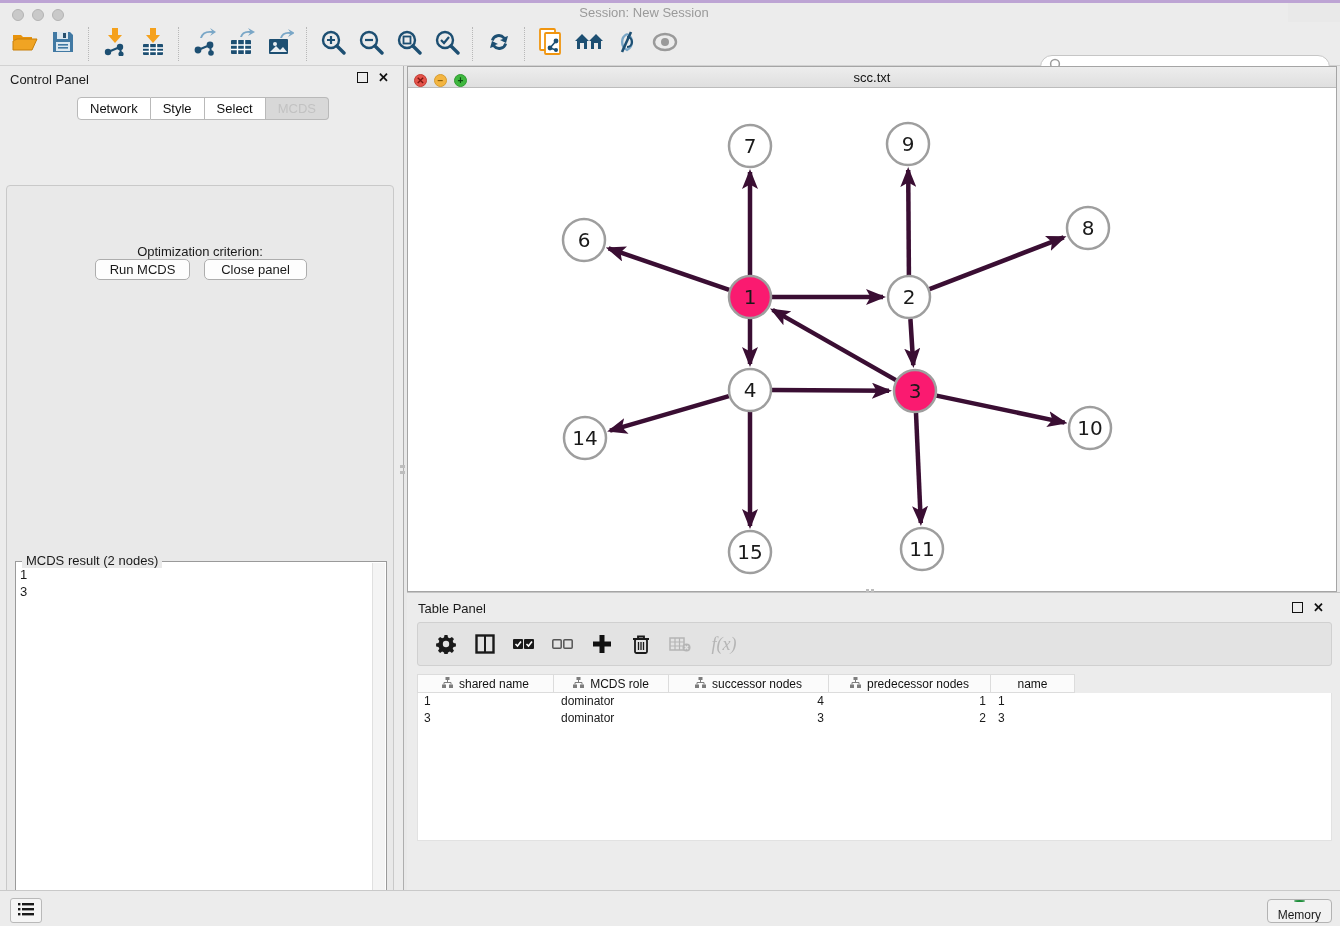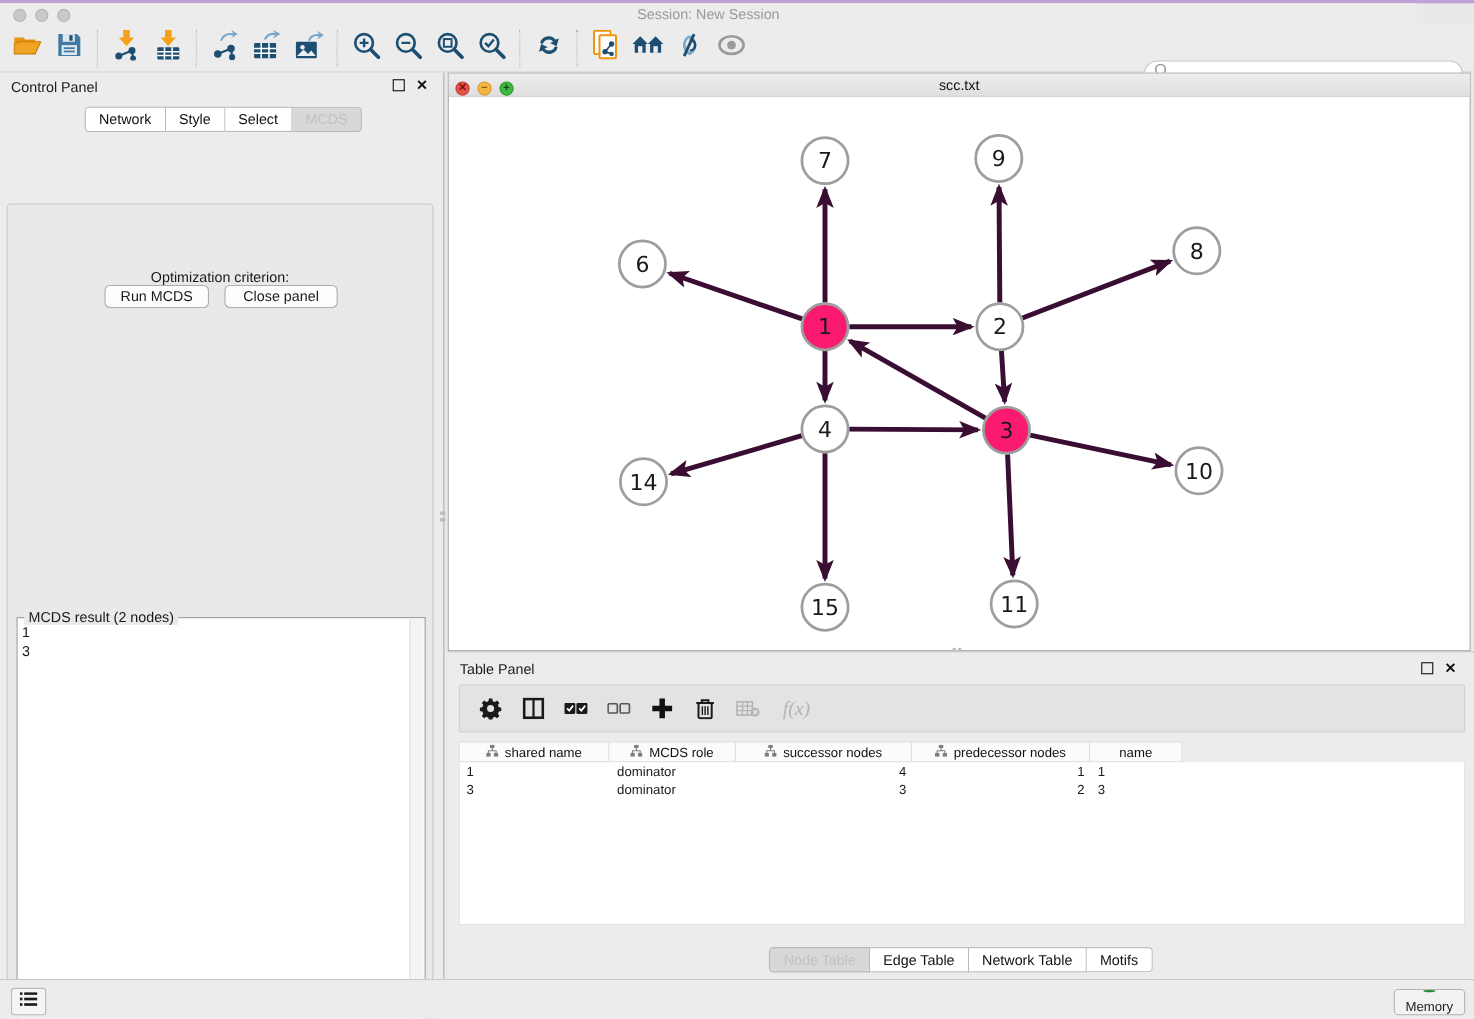--- a/index.html
+++ b/index.html
@@ -445,26 +445,20 @@
         <div class="td" style="width: 84px; text-align: left;">1</div>
       </div>
       <div class="tr">
         <div class="td" style="width: 137px; text-align: left;">3</div>
         <div class="td" style="width: 115px; text-align: left;">dominator</div>
         <div class="td" style="width: 160px; text-align: right;">3</div>
         <div class="td" style="width: 162px; text-align: right;">2</div>
         <div class="td" style="width: 84px; text-align: left;">3</div>
       </div>
     </div>
-  <div id="tbl-tabs">
-      <div class="tab first selected">Node Table</div>
-      <div class="tab">Edge Table</div>
-      <div class="tab">Network Table</div>
-      <div class="tab last">Motifs</div>
-    </div>
 </div>
 
 <div class="abs" id="statusbar">
   <div id="list-btn">
     <span><svg width="16" height="13" viewBox="0 0 16 13">
           <g fill="#1a1a1a">
             <rect x="0" y="0" width="2.4" height="2.4"></rect>
             <rect x="4" y="0" width="12" height="2.4"></rect>
             <rect x="0" y="5" width="2.4" height="2.4"></rect>
             <rect x="4" y="5" width="12" height="2.4"></rect>

